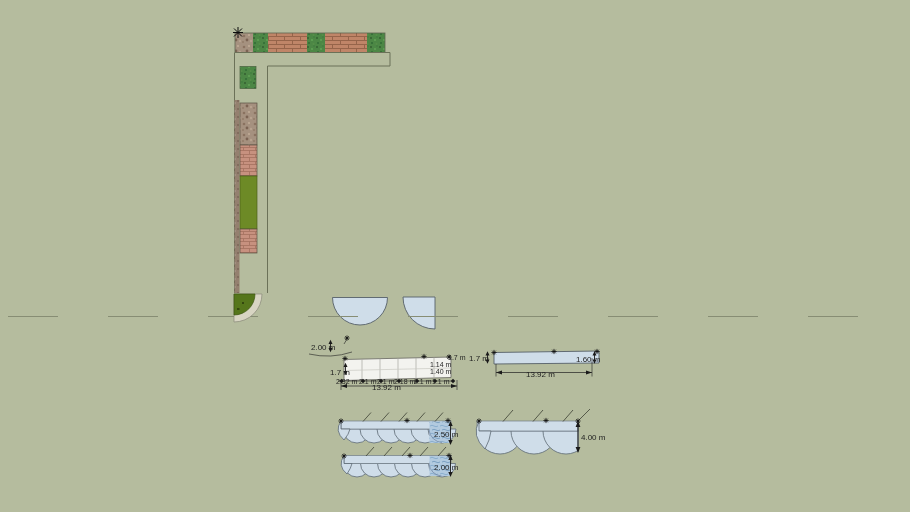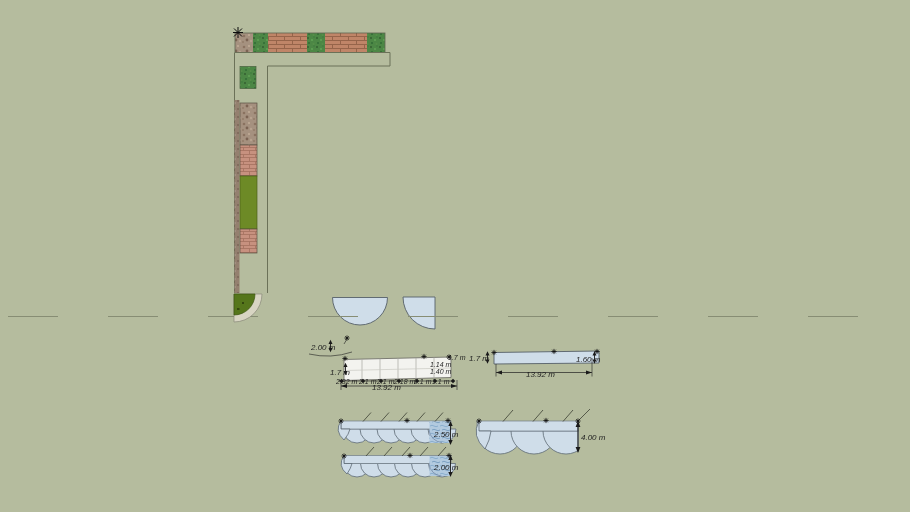--- a/index.html
+++ b/index.html
@@ -1,16 +1,16 @@
 <!DOCTYPE html>
 <html><head>
 <meta charset="utf-8">
 <style>
   html,body{margin:0;padding:0;background:#888;}
-  .viewport{position:relative;width:910px;height:512px;background:#b5bc9e;overflow:hidden;font-style:italic;}
+  .viewport{position:relative;width:910px;height:512px;background:#b5bc9e;overflow:hidden;}
   .viewport svg{position:absolute;left:0;top:0;}
   text.dim{font-family:"Liberation Sans", sans-serif;font-size:8px;fill:#1f1f1f;}
   text.dim.small{font-size:7px;}
 </style>
 </head>
 <body>
 
 <div class="viewport">
 <svg width="910" height="512" viewBox="0 0 910 512">
   <defs>

